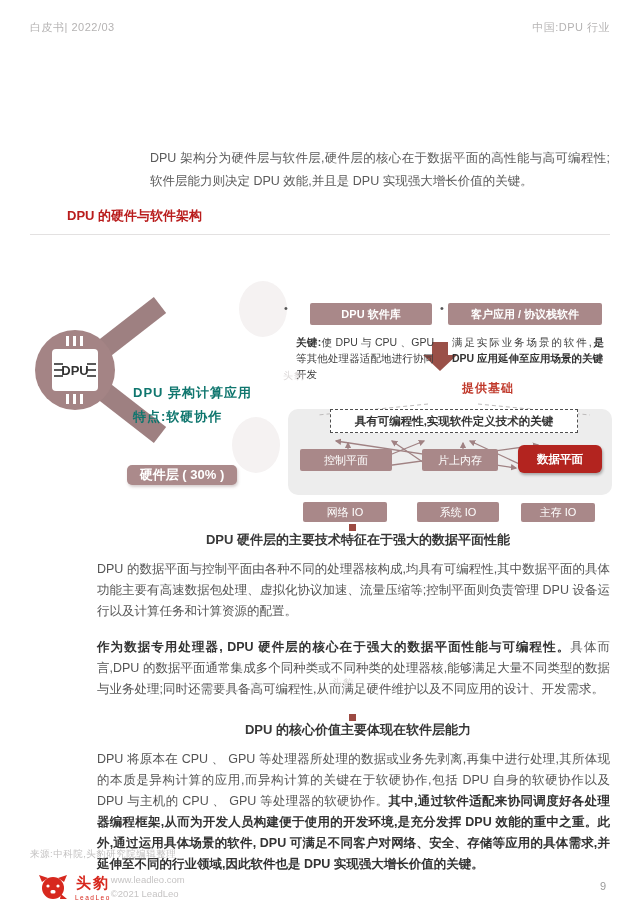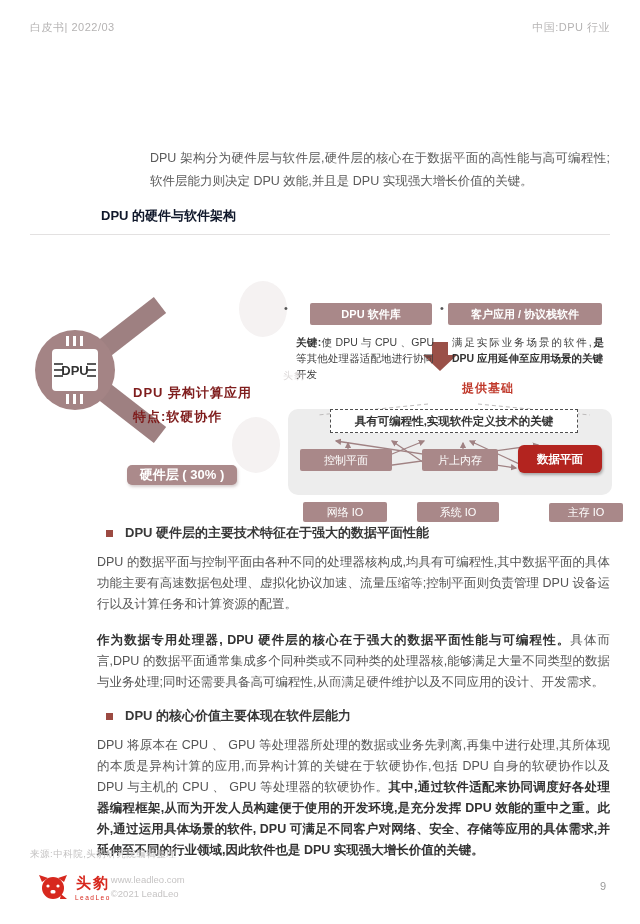--- a/index.html
+++ b/index.html
@@ -10,35 +10,35 @@
     font-family:"Liberation Sans","DejaVu Sans",sans-serif;
     color:#4a4a4a;
   }
   
   .hdr { display:flex; justify-content:space-between; padding:20px 30px 0 30px;
          font-size:11px; color:#b5b3b3; letter-spacing:.5px; }
   
   .intro { margin:112px 30px 0 150px; font-size:12.5px; line-height:23px;
            text-align:justify; color:#5a5a5a; }
   
-  .fig-title { margin:14px 30px 0 54px; font-size:13px; font-weight:bold; color:#0f172a;padding-left:47px; }
+  .fig-title { margin:14px 30px 0 20px; font-size:13px; font-weight:bold; color:#b91c1c;padding-left:47px; }
   .divider { margin:9px 30px 0 30px; border-top:1px solid #e3e1e1; height:0; }
   
   .figure { position:relative; width:640px; height:245px; margin-top:22px; }
   .figure svg.bg  { position:absolute; left:0; top:0; z-index:1; }
   .panel { position:absolute; left:288px; top:152px; width:324px; height:86px;
            background:#ededed; border-radius:10px; z-index:2; }
   .figure svg.fg  { position:absolute; left:0; top:0; z-index:3; }
   .fig-el { position:absolute; z-index:4;margin-top:32px; }
   .mbox { background:#ab8a8b; color:#fff; font-weight:bold; font-size:13px;
           display:flex; align-items:center; justify-content:center;
           border-radius:5px; box-shadow:1px 2px 3px rgba(90,60,60,.25); }
   .soft { left:127px; top:33px;  width:110px; height:30px; }
   .hard { left:127px; top:176px; width:110px; height:20px; }
-  .note { left:133px; top:92px; width:130px; color:#7f1d1d; font-weight:bold;
+  .note { left:133px; top:92px; width:130px; color:#0f766e; font-weight:bold;
           font-size:13px; line-height:24px; letter-spacing:1px; }
   .hbox { background:#a98889; color:#fff; font-weight:bold; font-size:11px;
           display:flex; align-items:center; justify-content:center; border-radius:2px; }
   .libh { left:310px; top:14px; width:122px; height:22px; }
   .apph { left:448px; top:14px; width:154px; height:22px; }
   .fig-dot { position:absolute; z-index:4; font-size:11px; color:#555; }
   .fbul { font-size:10.5px; line-height:16px; color:#3e3e3e; text-align:justify; }
   .libb { left:296px; top:45px; width:138px; }
   .appb { left:452px; top:45px; width:152px; }
   .b { font-weight:bold; color:#333; }
@@ -48,24 +48,24 @@
             display:flex; align-items:center; justify-content:center; }
   .pbox { background:#a98889; color:#fff; font-size:11px;
           display:flex; align-items:center; justify-content:center; border-radius:2px; }
   .ctrl { left:300px; top:160px; width:92px; height:22px; }
   .memc { left:422px; top:160px; width:76px; height:22px; }
   .data { left:518px; top:156px; width:84px; height:28px; background:#b3241f;
           font-weight:bold; font-size:11.5px; border-radius:6px;
           box-shadow:1px 2px 3px rgba(0,0,0,.3); }
   .net  { left:303px; top:213px; width:84px; height:20px; }
   .sys  { left:417px; top:213px; width:82px; height:20px; }
-  .stor { left:549px; top:214px; width:74px; height:19px; }
+  .stor { left:521px; top:214px; width:74px; height:19px; }
   .wm { position:absolute; color:#dcd8d8; font-size:10px; z-index:5; letter-spacing:1px; }
   
-  .h-row { display:flex; align-items:center; margin:22px 30px 0 106px; }
+  .h-row { display:flex; align-items:center; margin:22px 30px 0 106px;flex-direction:column; }
   .sq { width:7px; height:7px; background:#9c4a42; margin-right:12px; flex:0 0 auto; }
   .h-txt { font-size:13px; font-weight:bold; color:#383838; }
   .para { margin:10px 30px 0 97px; font-size:12.5px; line-height:21px;
           text-align:justify; color:#555; }
   .para.m2 { margin-top:15px; }
   .h-row.second { margin-top:14px; }
   .wm2 { position:absolute; left:332px; top:676px; color:#dcd8d8; font-size:10px; letter-spacing:1px; }
   
   .source { position:absolute; left:30px; top:848px; font-size:9.5px; color:#c2c0c0; letter-spacing:.5px; }
   .f-logo { position:absolute; left:36px; top:872px; display:flex; align-items:center; }

